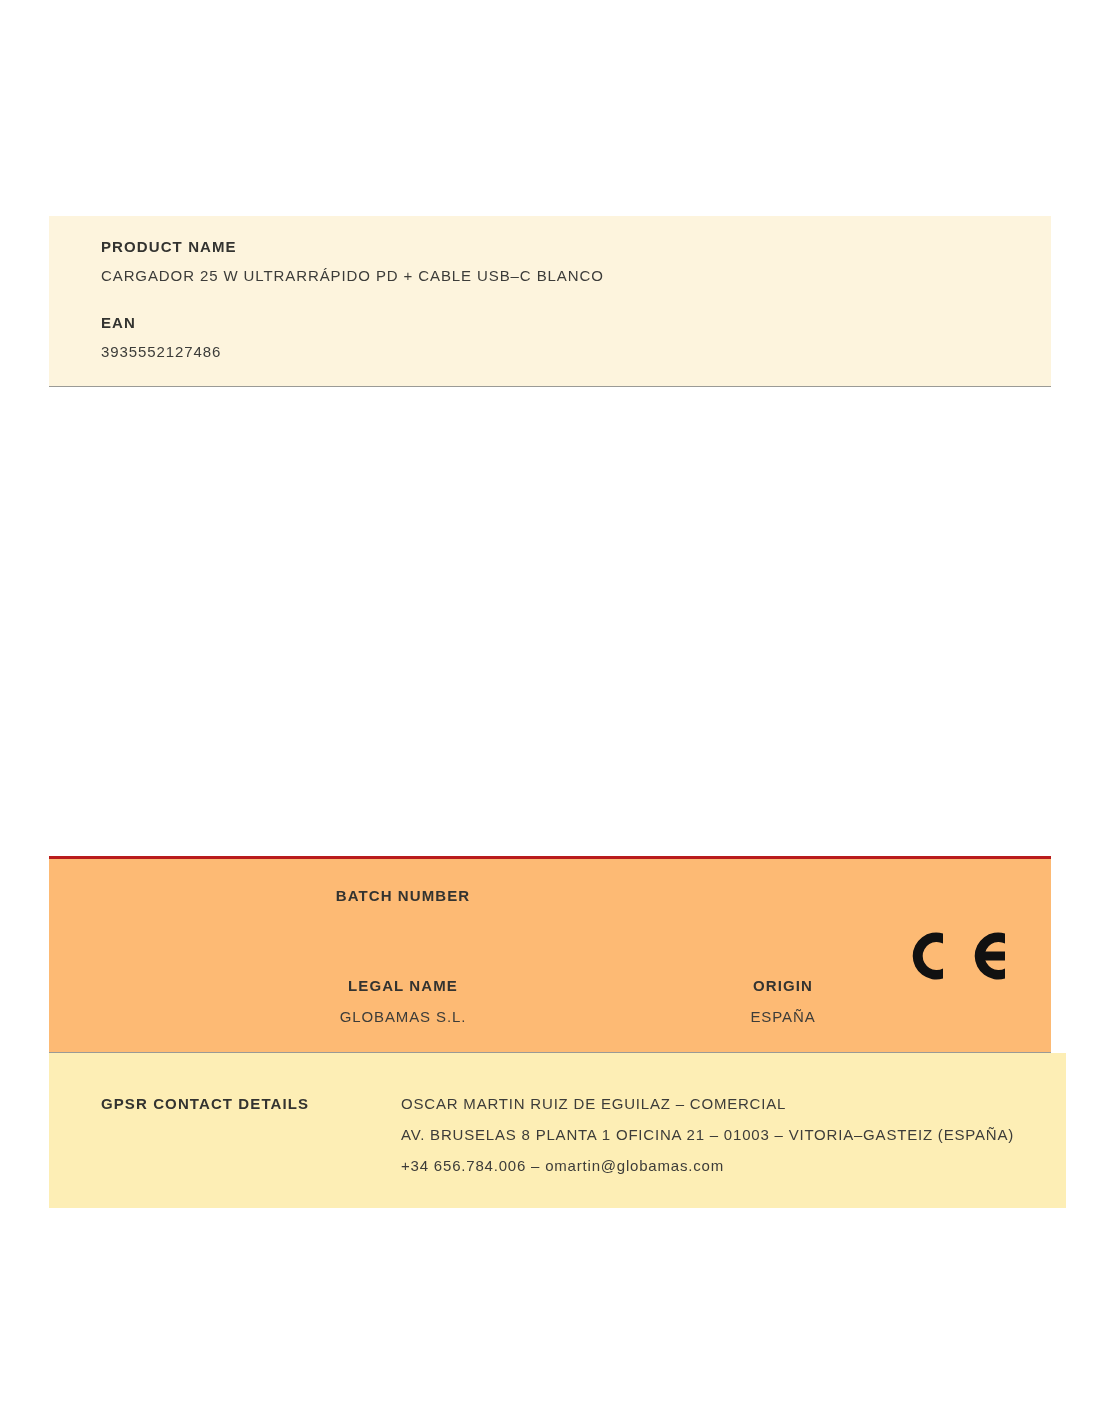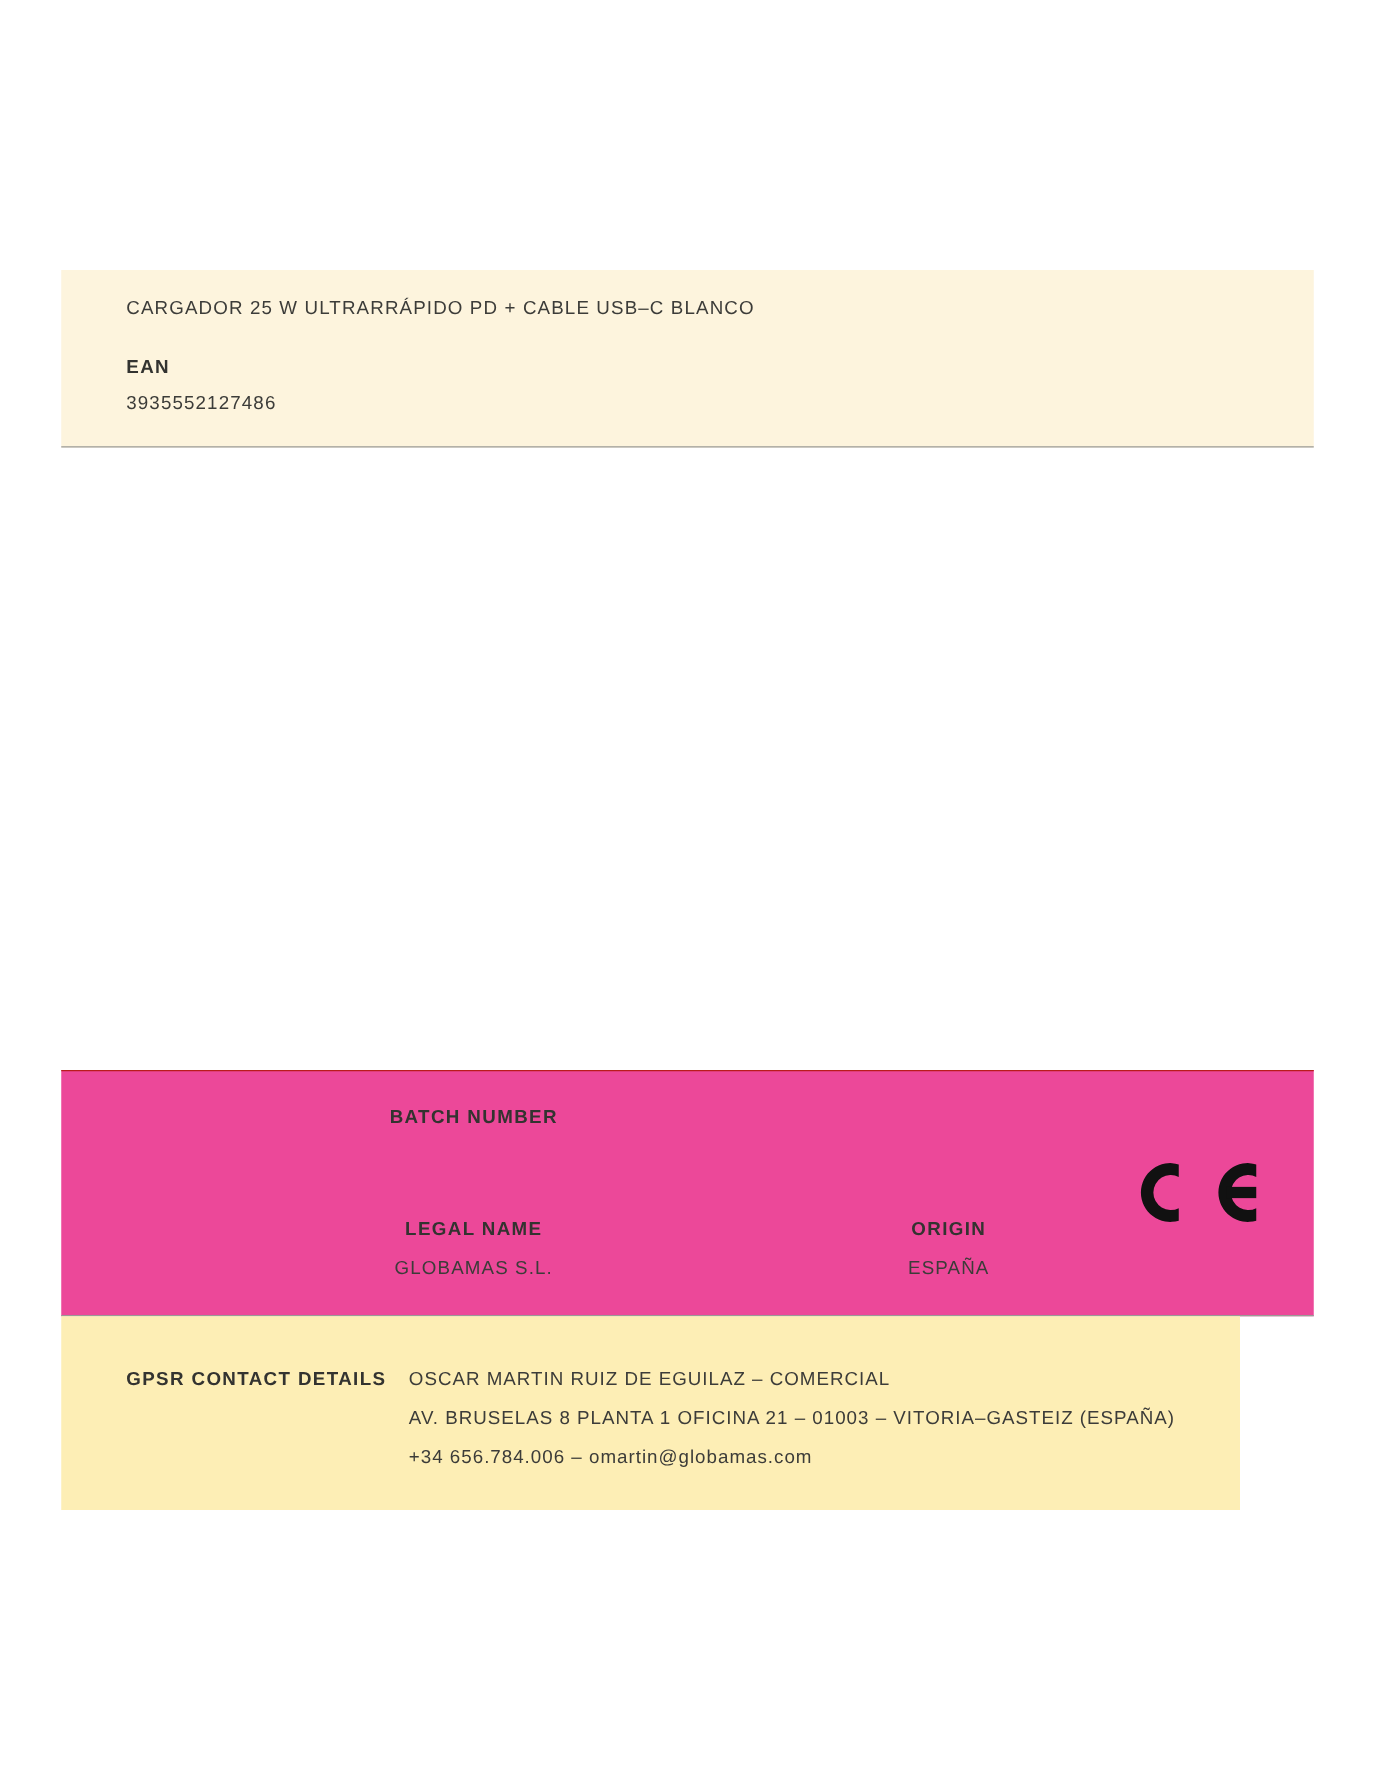--- a/index.html
+++ b/index.html
@@ -63,24 +63,25 @@
     background: #ffffff;
   }
 
   
   .details-block {
     position: absolute;
     left: 49px;
     top: 856px;
     width: 1002px;
     height: 197px;
-    background: #ec4899;
-    border-top: 1px solid #b91c1c;
+    background: #fdba74;
+    border-top: 3px solid #b91c1c;
     border-bottom: 1px solid #9a9a96;
     box-sizing: border-box;
+    padding-left: 24px;
   }
   .details-grid {
     position: relative;
     width: 100%;
     height: 100%;
   }
   .col-a {
     position: absolute;
     left: 180px;
     width: 300px;
@@ -122,21 +123,21 @@
   }
   .ce-mark svg {
     display: block;
   }
 
   
   .gpsr-block {
     position: absolute;
     left: 49px;
     top: 1053px;
-    width: 943px;
+    width: 1017px;
     height: 155px;
     background: #fdeeb5;
     box-sizing: border-box;
   }
   .gpsr-label {
     position: absolute;
     left: 52px;
     top: 42px;
     font-size: 15px;
     font-weight: bold;
@@ -160,20 +161,21 @@
   .gpsr-lines p:last-child {
     margin-bottom: 0;
   }
 </style>
 </head>
 <body>
 
 <div class="sheet">
 
   <div class="top-block">
+    <div class="field-label">PRODUCT NAME</div>
     <div class="field-value">CARGADOR 25 W ULTRARRÁPIDO PD + CABLE USB–C BLANCO</div>
     <div class="gap-block"></div>
     <div class="field-label">EAN</div>
     <div class="field-value">3935552127486</div>
   </div>
 
   <div class="mid-spacer"></div>
 
   <div class="details-block">
     <div class="details-grid">

